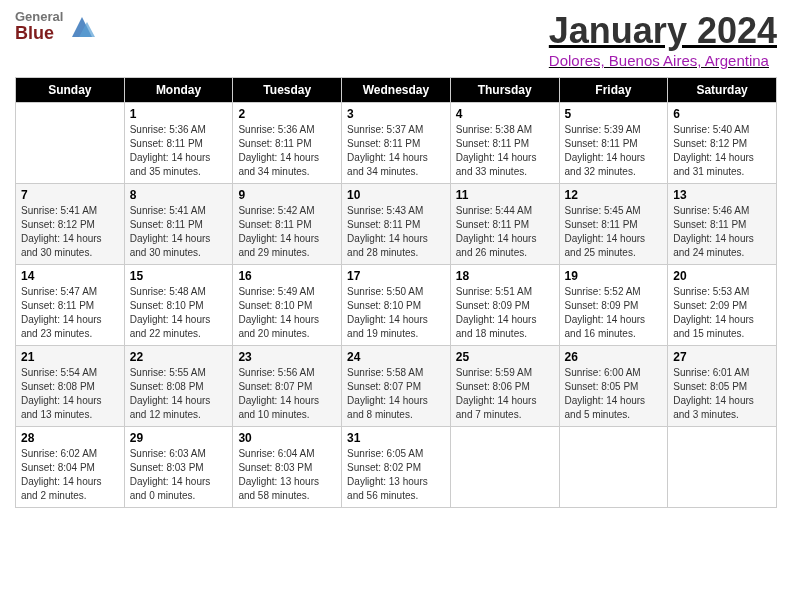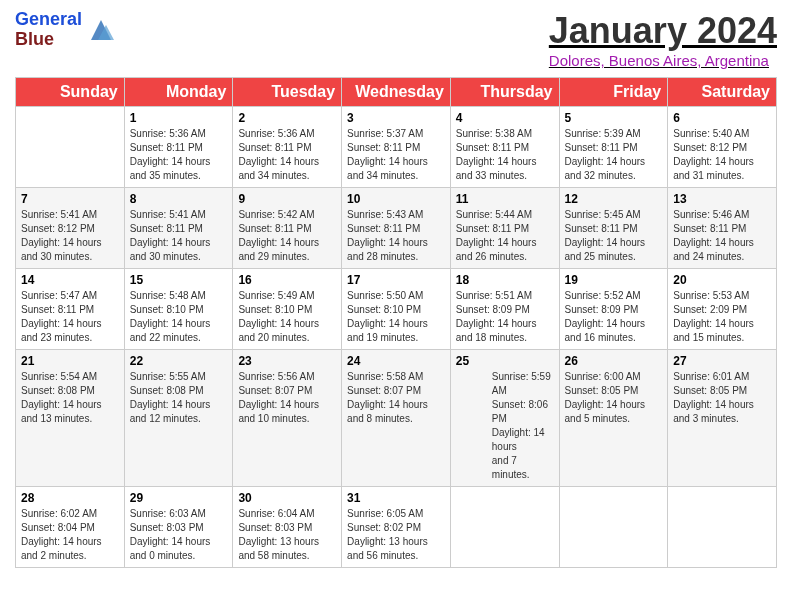--- a/index.html
+++ b/index.html
@@ -2,30 +2,30 @@
 <html><head>
   <meta charset="utf-8">
   <style>
     * { box-sizing: border-box; margin: 0; padding: 0; }
     body { font-family: Arial, sans-serif; background: #fff; width: 792px; min-height: 612px; padding: 10px 15px; }
     
     .header-section { display: flex; justify-content: space-between; align-items: flex-start; margin-bottom: 8px; }
     
     .logo { display: flex; align-items: center; }
     .logo-text { display: flex; flex-direction: column; line-height: 1.1; }
-    .logo-general { font-size: 18px; font-weight: bold; color: #1d4ed8; }
+    .logo-general { font-size: 13px; font-weight: bold; color: #737373; }
     .logo-blue { font-size: 18px; font-weight: bold; color: #7f1d1d; }
     .logo-icon { width: 30px; height: 30px; margin-left: 4px; }
     
     .title-section { text-align: left; text-decoration: underline; }
     .month-title { font-size: 36px; font-weight: bold; color: #333; }
     .subtitle { font-size: 15px; color: #a21caf; }
     
     .calendar { width: 100%; border-collapse: collapse; font-size: 11px; }
-    .calendar th { background-color: #ef4444; color: #fff; text-align: right; padding: 5px 6px; font-size: 16px; border: 1px solid #ccc; }
+    .calendar th { background-color: #000000; color: #fff; text-align: center; padding: 5px 6px; font-size: 12px; border: 1px solid #ccc; }
     .calendar td { border: 1px solid #ccc; vertical-align: top; padding: 4px 5px; min-height: 80px; width: calc(100%/7); }
     .day-number { font-weight: bold; font-size: 12px; margin-bottom: 2px; }
     .day-info { font-size: 10px; line-height: 1.4; color: #333; }
     .empty-cell { background: #fff; }
     .row-shaded td { background-color: #f5f5f5; }
     .row-white td { background-color: #fff; }
   </style>
 </head>
 <body>
 
@@ -230,21 +230,21 @@
         </td>
         <td>
           <div class="day-number">24</div>
           <div class="day-info" style="white-space: pre-line;">Sunrise: 5:58 AM
 Sunset: 8:07 PM
 Daylight: 14 hours
 and 8 minutes.</div>
         </td>
         <td>
           <div class="day-number">25</div>
-          <div class="day-info" style="white-space: pre-line; margin-left: 36px;">Sunrise: 5:59 AM
+          <div class="day-info" style="white-space: pre-line;">Sunrise: 5:59 AM
 Sunset: 8:06 PM
 Daylight: 14 hours
 and 7 minutes.</div>
         </td>
         <td>
           <div class="day-number">26</div>
           <div class="day-info" style="white-space: pre-line;">Sunrise: 6:00 AM
 Sunset: 8:05 PM
 Daylight: 14 hours
 and 5 minutes.</div>

